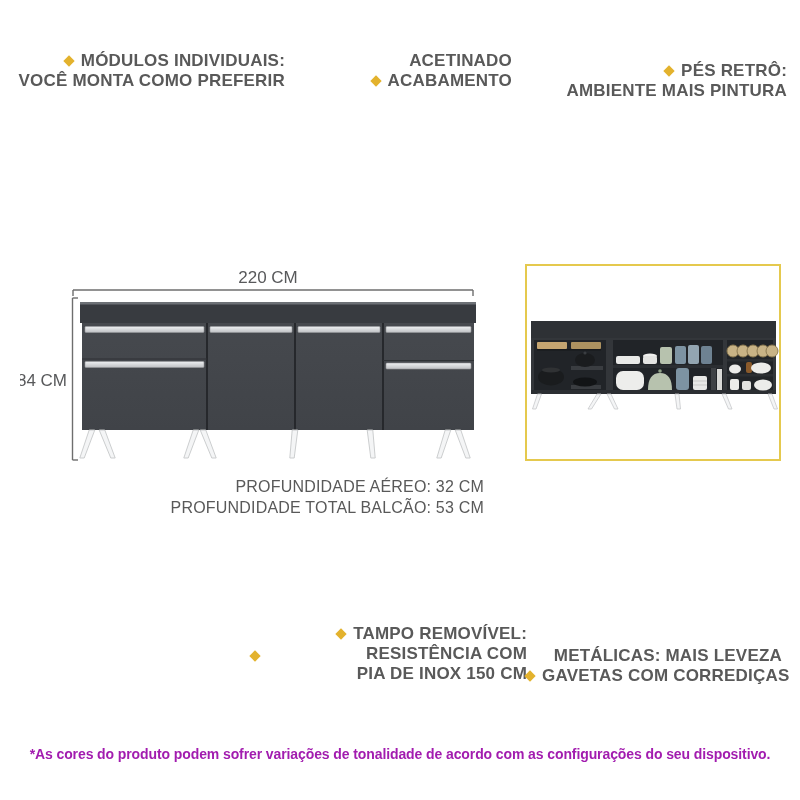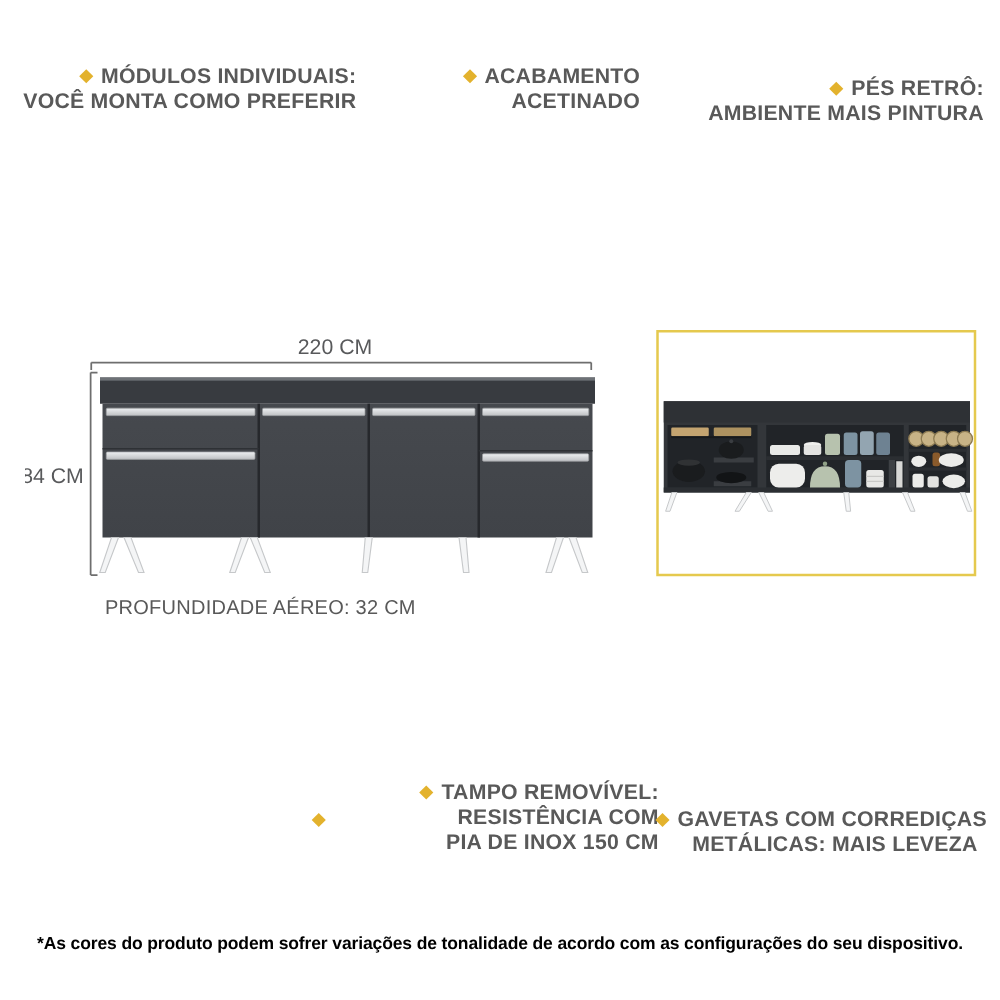--- a/index.html
+++ b/index.html
@@ -10,45 +10,45 @@
   .feature{
     position:absolute;text-align:right;color:#595959;font-weight:bold;
     font-size:17px;line-height:20px;letter-spacing:.2px;
   }
   .feature .line{white-space:nowrap;}
   .diamond{
     display:inline-block;width:8px;height:8px;background:#E3B22D;
     transform:rotate(45deg);margin-right:8px;margin-bottom:1px;
   }
   .depth-text{
-    position:absolute;left:84px;top:476px;width:400px;text-align:left;
+    position:absolute;left:84px;top:476px;width:400px;text-align:right;
     color:#595959;font-size:16px;line-height:21px;letter-spacing:.2px;
   }
   .footnote{
     position:absolute;left:0;top:746px;width:800px;text-align:center;
-    color:#000000;font-weight:bold;font-size:14px;letter-spacing:-.1px;
+    color:#a21caf;font-weight:bold;font-size:14px;letter-spacing:-.1px;
   }
   .drawing{position:absolute;left:20px;top:258px;}
   .inset{
     position:absolute;left:525px;top:264px;width:256px;height:197px;
     border:2px solid #E5C94E;background:#ffffff;box-sizing:border-box;
   }
   svg text{font-family:"Liberation Sans",sans-serif;}
 </style>
 </head>
 <body>
 
 <div class="feature" style="left:0px;top:51px;width:285px;">
   <div class="line"><span class="diamond"></span><span>MÓDULOS INDIVIDUAIS:</span></div>
   <div class="line">VOCÊ MONTA COMO PREFERIR</div>
 </div>
 
 <div class="feature" style="left:312px;top:51px;width:200px;">
+  <div class="line">ACETINADO</div>
   <div class="line"><span class="diamond"></span><span>ACABAMENTO</span></div>
-  <div class="line">ACETINADO</div>
 </div>
 
 <div class="feature" style="left:553px;top:61px;width:234px;">
   <div class="line"><span class="diamond"></span><span>PÉS RETRÔ:</span></div>
   <div class="line">AMBIENTE MAIS PINTURA</div>
 </div>
 
 <svg class="drawing" width="460" height="215" viewBox="0 0 460 215">
   <defs>
     <linearGradient id="strip" x1="0" y1="0" x2="0" y2="1">
@@ -183,30 +183,31 @@
       <polygon points="80,128 84,128 91,143 87.5,143"></polygon>
       <polygon points="148,128 152,128 153.5,143 150,143"></polygon>
       <polygon points="195,128 199,128 205,143 201.5,143"></polygon>
       <polygon points="241,128 245,128 250.5,143 247,143"></polygon>
     </g>
   </svg>
 </div>
 
 <div class="depth-text">
   <div>PROFUNDIDADE AÉREO: 32 CM</div>
+  <div>PROFUNDIDADE TOTAL BALCÃO: 53 CM</div>
 </div>
 
 <div class="feature" style="left:15px;top:646px;width:252px;">
   <div class="line"><span class="diamond"></span></div>
 </div>
 
 <div class="feature" style="left:275px;top:624px;width:252px;">
   <div class="line"><span class="diamond"></span><span>TAMPO REMOVÍVEL:</span></div>
   <div class="line">RESISTÊNCIA COM</div>
   <div class="line">PIA DE INOX 150 CM</div>
 </div>
 
 <div class="feature" style="left:526px;top:646px;width:256px;">
+  <div class="line">METÁLICAS: MAIS LEVEZA</div>
   <div class="line"><span class="diamond"></span><span>GAVETAS COM CORREDIÇAS</span></div>
-  <div class="line">METÁLICAS: MAIS LEVEZA</div>
 </div>
 
 <div class="footnote">*As cores do produto podem sofrer variações de tonalidade de acordo com as configurações do seu dispositivo.</div>
 
 </body></html>

